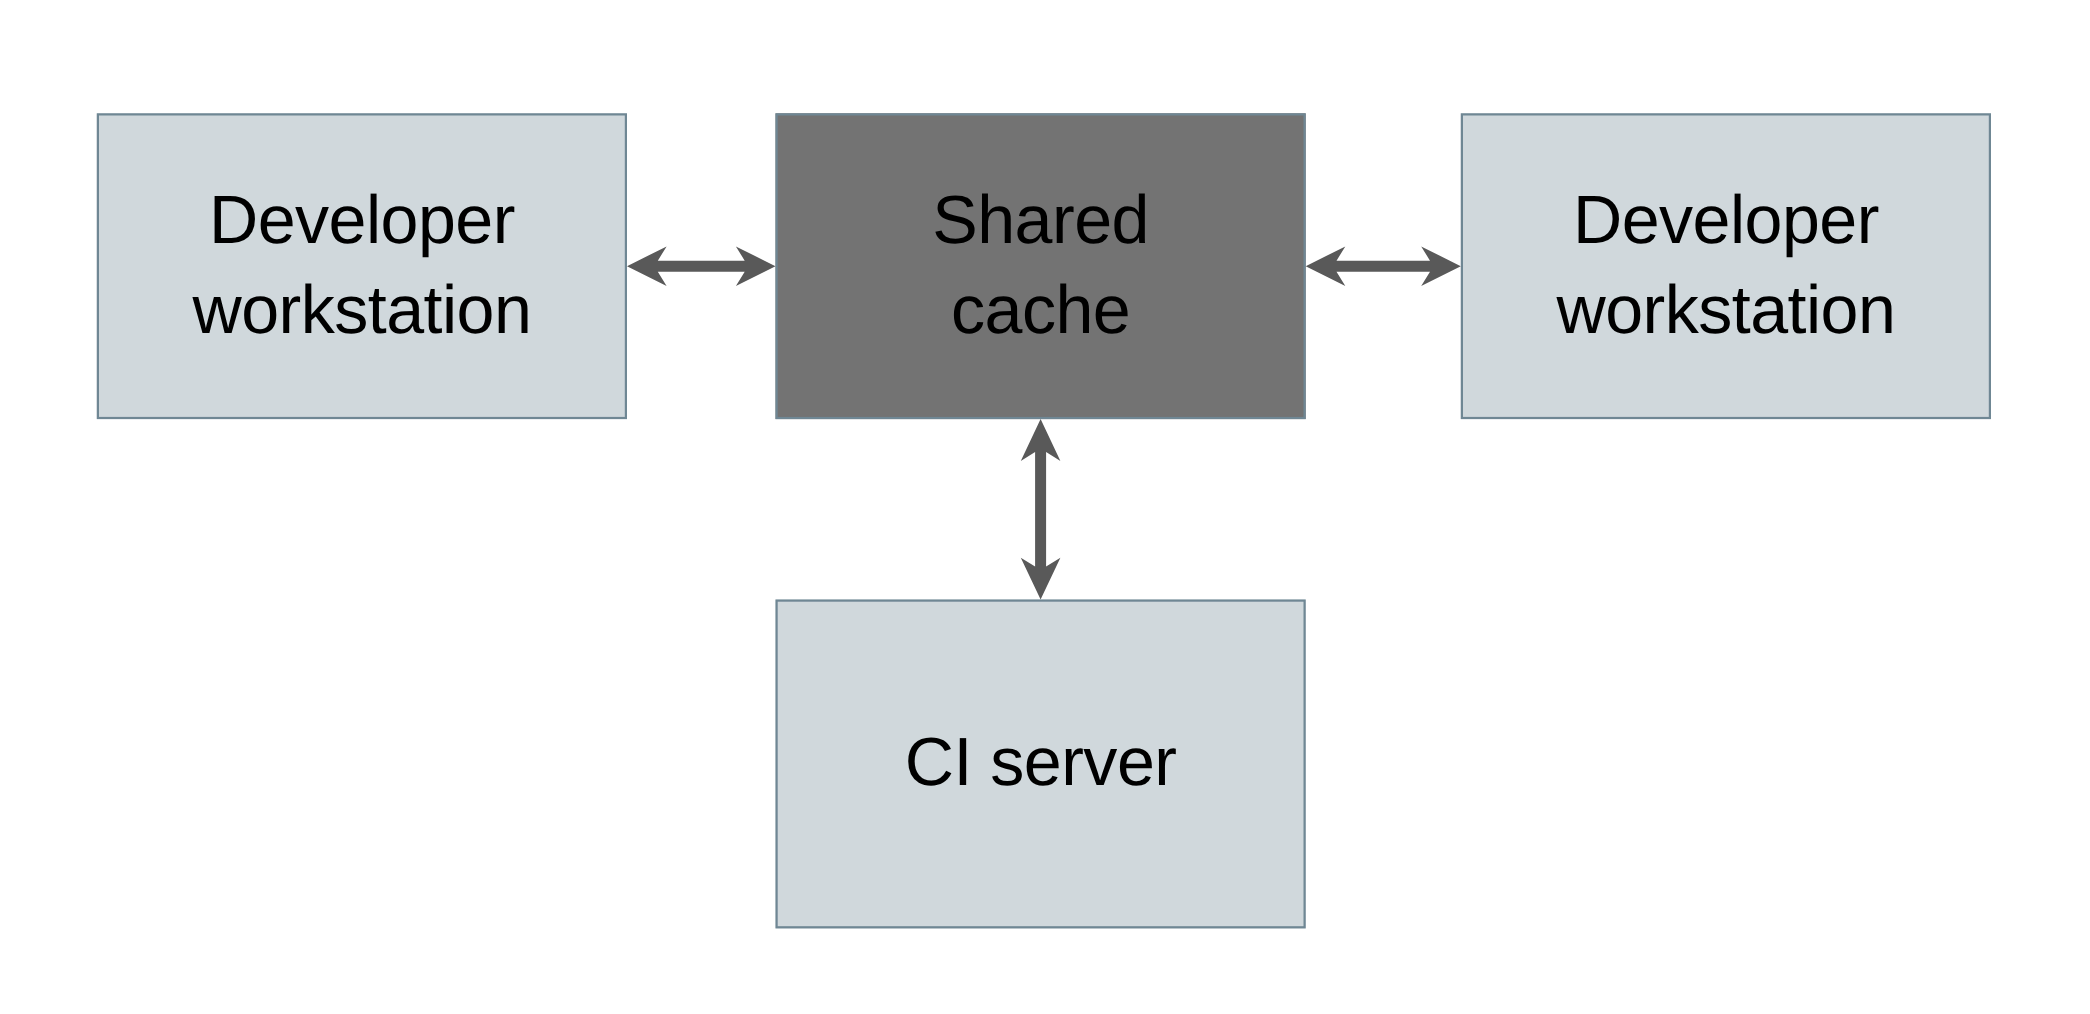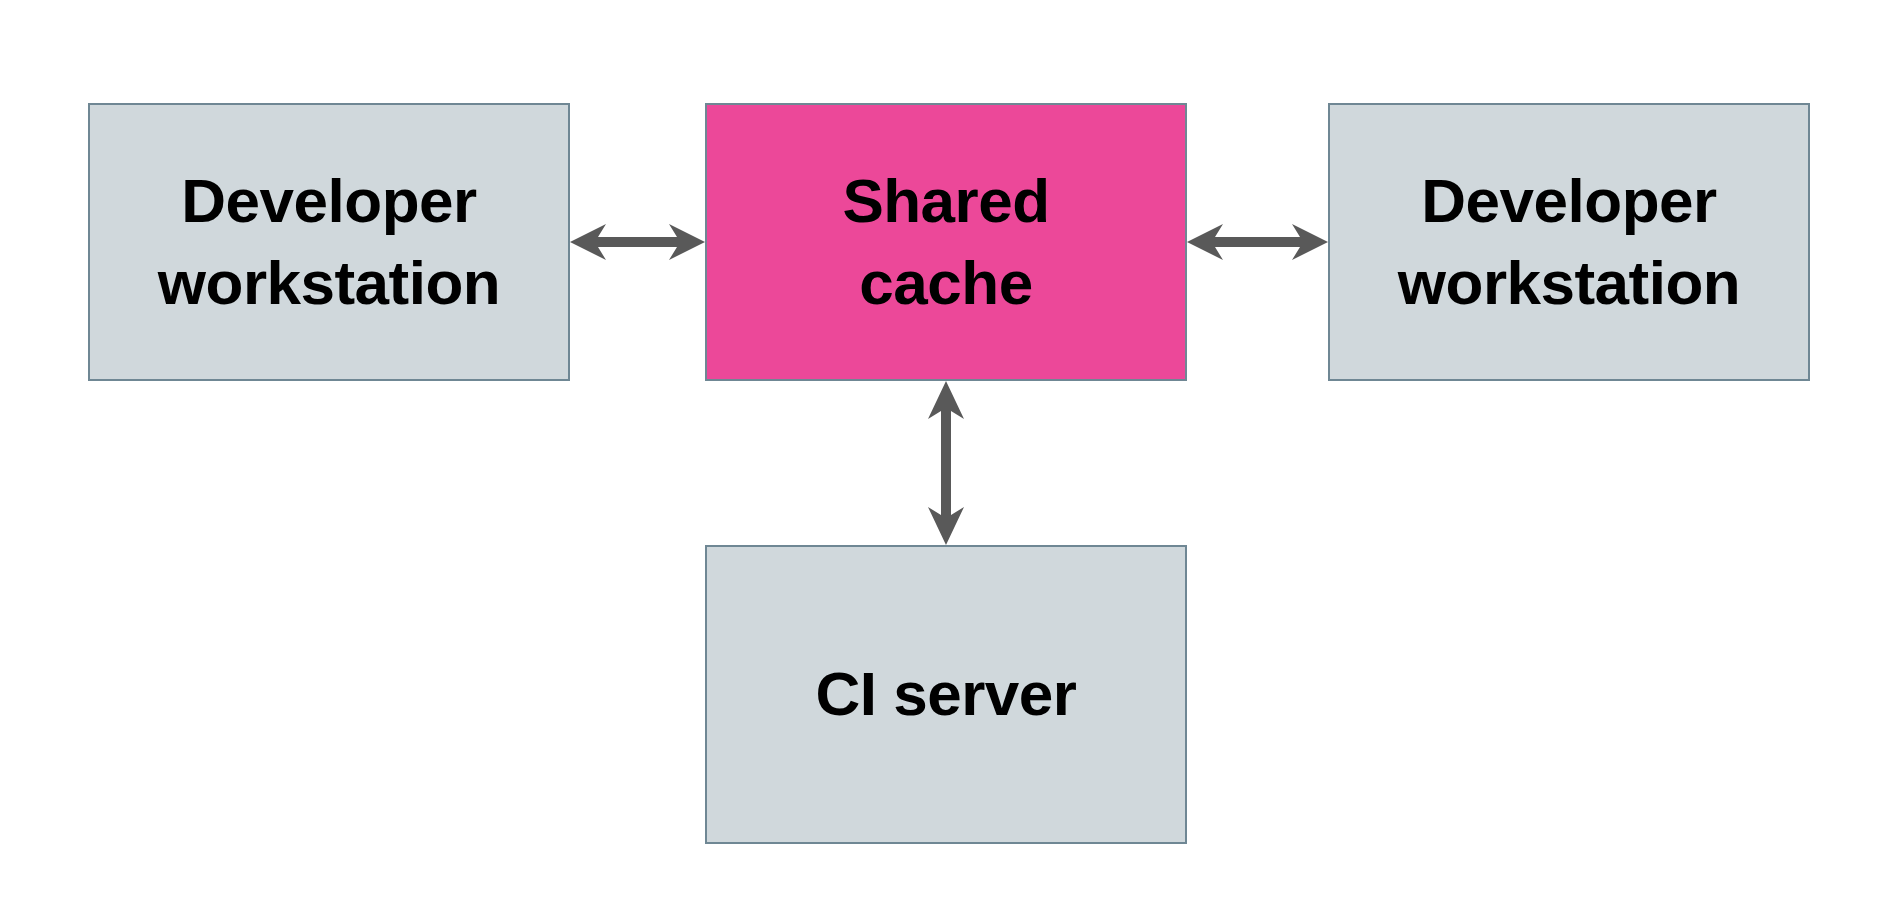--- a/index.html
+++ b/index.html
@@ -26,21 +26,21 @@
     display: flex;
     align-items: center;
     justify-content: center;
     text-align: center;
   }
   .node-label {
     font-family: "Liberation Sans", sans-serif;
     font-size: 62px;
     line-height: 1.33;
     color: #000000;
-    font-weight: 700;
+    font-weight: 400;
     letter-spacing: -0.5px;
     white-space: pre-line;
     padding: 0 10px;
   }
   .connector {
     position: absolute;
     overflow: visible;
   }
   .connector svg {
     display: block;
@@ -50,21 +50,21 @@
 </head>
 <body>
 
 <div id="canvas" style="background: rgb(255, 255, 255);">
 
   <div class="node" id="node-dev-left" style="left: 88px; top: 103px; width: 482px; height: 278px; background: rgb(208, 216, 220); border-color: rgb(111, 135, 148);">
     <span class="node-label" style="color: rgb(0, 0, 0);">Developer
 workstation</span>
   </div>
 
-  <div class="node" id="node-shared-cache" style="left: 705px; top: 103px; width: 482px; height: 278px; background: #ec4899; border-color: rgb(111, 135, 148);">
+  <div class="node" id="node-shared-cache" style="left: 705px; top: 103px; width: 482px; height: 278px; background: #737373; border-color: rgb(111, 135, 148);">
     <span class="node-label" style="color: rgb(0, 0, 0);">Shared
 cache</span>
   </div>
 
   <div class="node" id="node-dev-right" style="left: 1328px; top: 103px; width: 482px; height: 278px; background: rgb(208, 216, 220); border-color: rgb(111, 135, 148);">
     <span class="node-label" style="color: rgb(0, 0, 0);">Developer
 workstation</span>
   </div>
 
   <div class="node" id="node-ci-server" style="left: 705px; top: 545px; width: 482px; height: 299px; background: rgb(208, 216, 220); border-color: rgb(111, 135, 148);">

